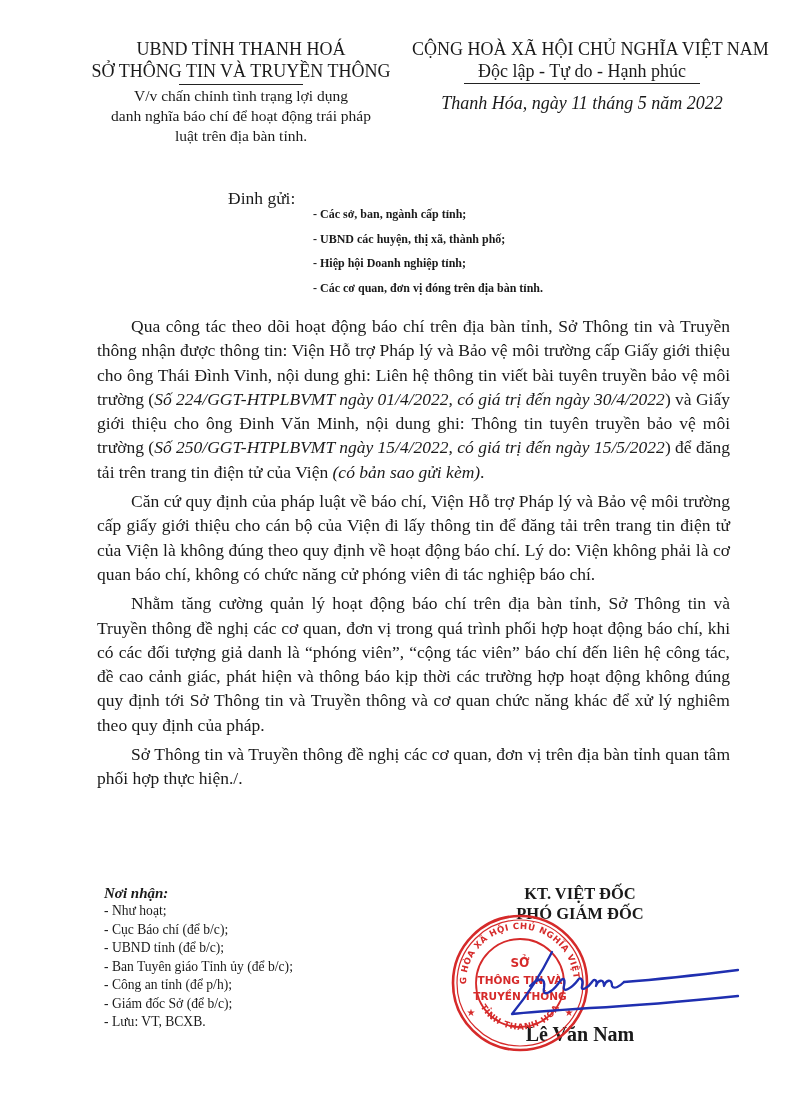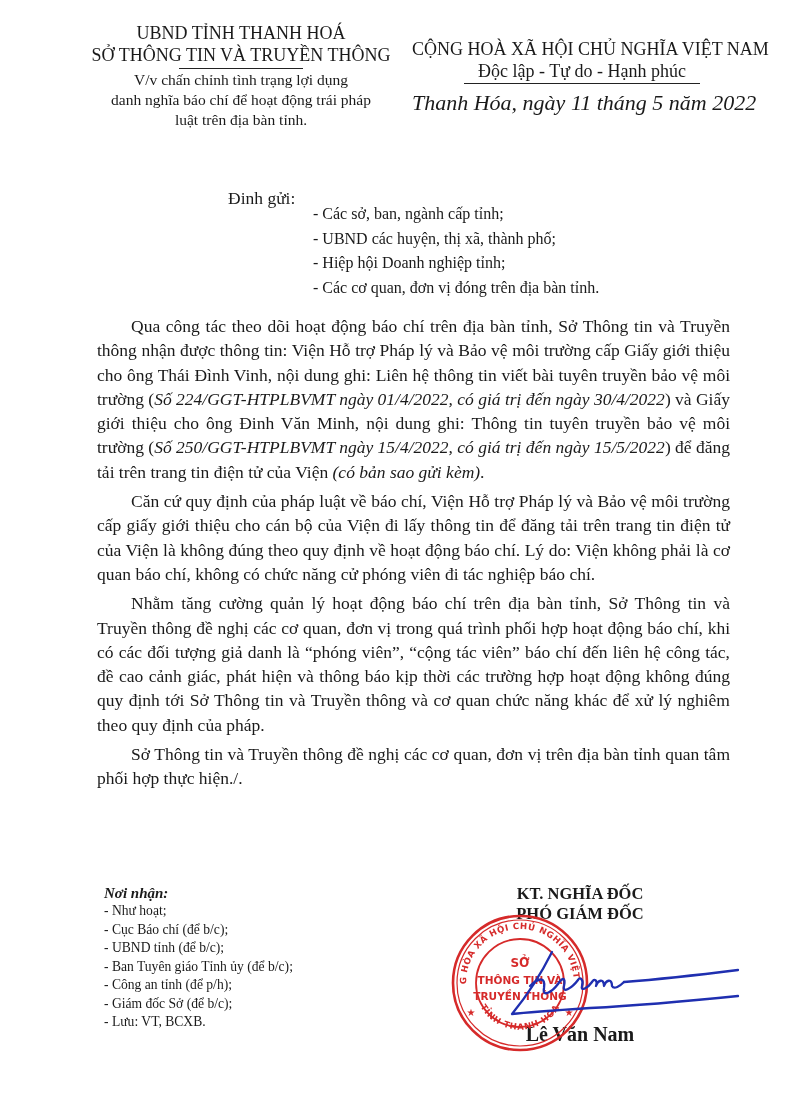--- a/index.html
+++ b/index.html
@@ -2,30 +2,30 @@
 <html><head>
 <meta charset="utf-8">
 <style>
   html, body { margin: 0; padding: 0; background: #ffffff; }
   body {
     width: 800px; height: 1119px; overflow: hidden; position: relative;
     font-family: "Liberation Serif", "DejaVu Serif", serif;
     color: #1a1a1a;
   }
   .abs { position: absolute; }
-  .hdr-left { left: 60px; top: 22px; width: 362px; text-align: center; }
+  .hdr-left { left: 60px; top: 38px; width: 362px; text-align: center; }
   .hdr-right { left: 412px; top: 38px; width: 340px; text-align: center; }
   .hdr-line { font-size: 18px; line-height: 22px; white-space: nowrap; }
   .bold { font-weight: normal; }
   .underline-bar { height: 1px; background: #222; margin: 0 auto; }
   .ref-no { font-size: 18px; line-height: 22px; margin-top: 4px; white-space: nowrap; }
   .subject { font-size: 15.5px; line-height: 20px; margin-top: 1px; }
-  .date-line { font-size: 22px; font-style: italic; line-height: 22px; margin-top: 8px; white-space: nowrap; text-align: center; }
+  .date-line { font-size: 18px; font-style: italic; line-height: 22px; margin-top: 8px; white-space: nowrap; text-align: center; }
   .kinh-gui { left: 228px; top: 188px; font-size: 17.5px; }
-  .recipients { left: 313px; top: 202px; font-size: 16px; line-height: 24.5px; }
+  .recipients { left: 313px; top: 202px; font-size: 12px; line-height: 24.5px; font-weight: bold; }
   .body-text {
     left: 97px; top: 314px; width: 633px;
     font-size: 17.5px; line-height: 24.3px; text-align: justify;
   }
   .body-text p { margin: 0 0 5px 0; text-indent: 34px; }
   .body-text p:last-child { margin-bottom: 13px; }
   .it { font-style: italic; }
   .noi-nhan { left: 104px; top: 884px; font-size: 13.6px; line-height: 18.5px; }
   .noi-nhan-title { font-weight: bold; font-style: italic; font-size: 15px; line-height: 18px; }
   .sign-block { left: 460px; top: 884px; width: 240px; text-align: center; }
@@ -75,21 +75,21 @@
   <div>- Như hoạt;</div>
   <div>- Cục Báo chí (để b/c);</div>
   <div>- UBND tỉnh (để b/c);</div>
   <div>- Ban Tuyên giáo Tỉnh ủy (để b/c);</div>
   <div>- Công an tỉnh (để p/h);</div>
   <div>- Giám đốc Sở (để b/c);</div>
   <div>- Lưu: VT, BCXB.</div>
 </div>
 
 <div class="abs sign-block" style="height:170px;">
-  <div class="sign-title">KT. NGHĨA ĐỐC</div>
+  <div class="sign-title">KT. VIỆT ĐỐC</div>
   <div class="sign-title">PHÓ GIÁM ĐỐC</div>
   <div class="signer-name">Lê Văn Nam</div>
 </div>
 
 <svg class="abs stamp" viewBox="0 0 142 142">
   <defs>
     <path id="ringTop" d="M 17 71 A 54 54 0 0 1 125 71"></path>
     <path id="ringBot" d="M 28 88 A 46 46 0 0 0 114 88"></path>
   </defs>
   <g fill="none" stroke="#d62a2a">

